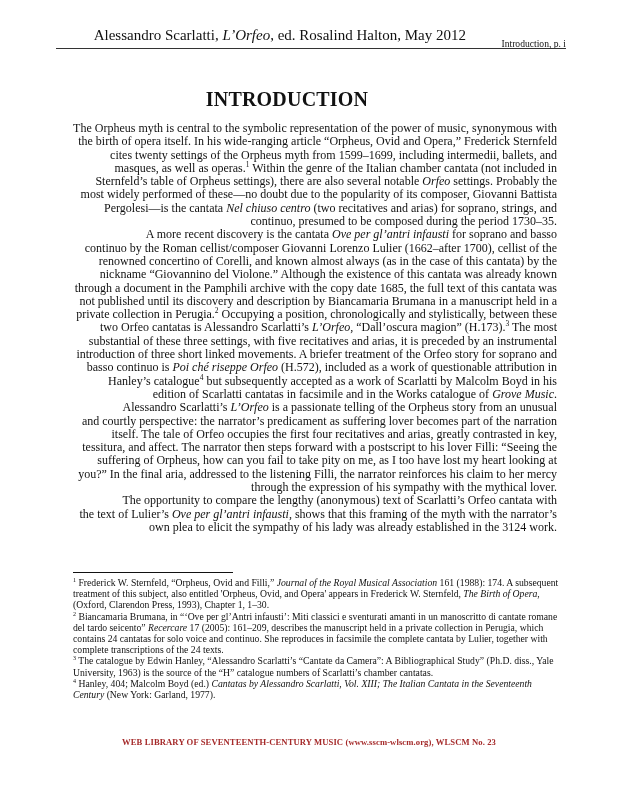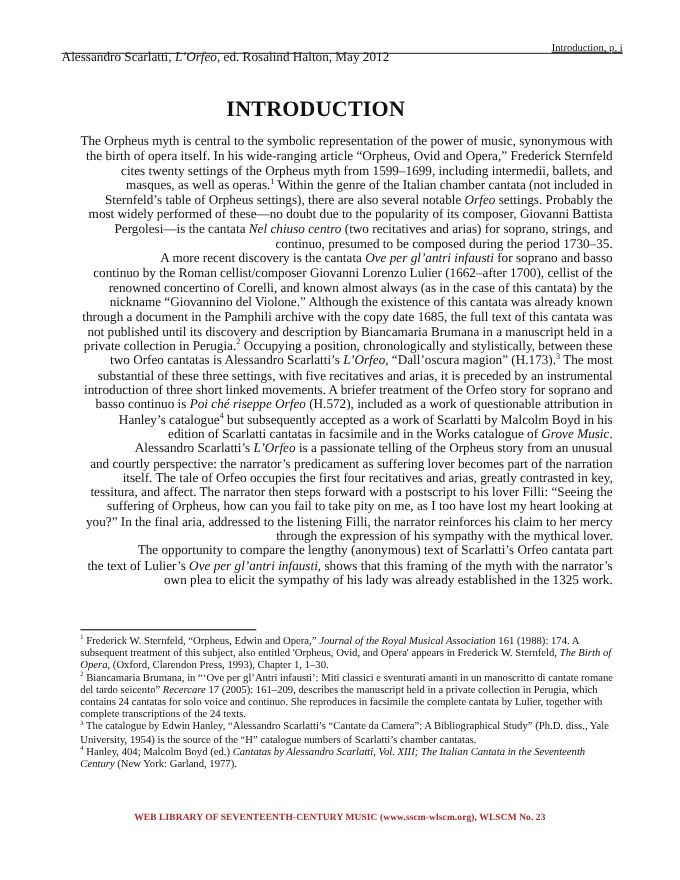--- a/index.html
+++ b/index.html
@@ -1,17 +1,17 @@
 <!DOCTYPE html>
 <html><head>
 <meta charset="utf-8">
 <style>
   html, body { margin:0; padding:0; background:#ffffff; }
   body { width:618px; height:800px; position:relative; overflow:hidden; font-family:"Liberation Serif", "DejaVu Serif", serif; color:#111; }
-  .header { position:absolute; left:56px; top:46px; width:410px; font-size:12px; line-height:11px; }
+  .header { position:absolute; left:56px; top:30px; width:410px; font-size:15px; line-height:11px;text-align:right; }
   .header-right { position:absolute; left:466px; top:38px; width:100px; text-align:right; font-size:9.6px; line-height:11px;text-decoration:underline; }
   .header-rule { position:absolute; left:56px; top:48px; width:510px; height:0; border-top:1px solid #333; }
   .title { position:absolute; left:0; top:74px; width:574px; text-align:center; font-weight:bold; font-size:20px; line-height:24px; letter-spacing:0.2px; }
   .body { position:absolute; left:73px; top:122px; width:484px; font-size:12px; line-height:13.3px; text-align:right; }
   .body p { margin:0; }
   .body p.indent { text-indent:37px; }
   .fn-rule { position:absolute; left:73px; top:572px; width:160px; height:0; border-top:1px solid #111; }
   .footnotes { position:absolute; left:73px; top:577px; width:486px; font-size:9.7px; line-height:11.2px; }
   .footnotes p { margin:0; }
   sup { font-size:0.62em; line-height:0; vertical-align:super; }
@@ -24,25 +24,25 @@
 <div class="header"><span>Alessandro Scarlatti, </span><i>L’Orfeo</i><span>, ed. Rosalind Halton, May 2012</span></div>
 <div class="header-right">Introduction, p. i</div>
 <div class="header-rule"></div>
 
 <h1 class="title">INTRODUCTION</h1>
 
 <div class="body">
   <p><span>The Orpheus myth is central to the symbolic representation of the power of music, synonymous with the birth of opera itself. In his wide-ranging article “Orpheus, Ovid and Opera,” Frederick Sternfeld cites twenty settings of the Orpheus myth from 1599–1699, including intermedii, ballets, and masques, as well as operas.</span><sup>1</sup><span> Within the genre of the Italian chamber cantata (not included in Sternfeld’s table of Orpheus settings), there are also several notable </span><i>Orfeo</i><span> settings. Probably the most widely performed of these—no doubt due to the popularity of its composer, Giovanni Battista Pergolesi—is the cantata </span><i>Nel chiuso centro</i><span> (two recitatives and arias) for soprano, strings, and continuo, presumed to be composed during the period 1730–35.</span></p>
   <p class="indent"><span>A more recent discovery is the cantata </span><i>Ove per gl’antri infausti</i><span> for soprano and basso continuo by the Roman cellist/composer Giovanni Lorenzo Lulier (1662–after 1700), cellist of the renowned concertino of Corelli, and known almost always (as in the case of this cantata) by the nickname “Giovannino del Violone.” Although the existence of this cantata was already known through a document in the Pamphili archive with the copy date 1685, the full text of this cantata was not published until its discovery and description by Biancamaria Brumana in a manuscript held in a private collection in Perugia.</span><sup>2</sup><span> Occupying a position, chronologically and stylistically, between these two Orfeo cantatas is Alessandro Scarlatti’s </span><i>L’Orfeo</i><span>, “Dall’oscura magion” (H.173).</span><sup>3</sup><span> The most substantial of these three settings, with five recitatives and arias, it is preceded by an instrumental introduction of three short linked movements. A briefer treatment of the Orfeo story for soprano and basso continuo is </span><i>Poi ché riseppe Orfeo</i><span> (H.572), included as a work of questionable attribution in Hanley’s catalogue</span><sup>4</sup><span> but subsequently accepted as a work of Scarlatti by Malcolm Boyd in his edition of Scarlatti cantatas in facsimile and in the Works catalogue of </span><i>Grove Music</i><span>.</span></p>
   <p class="indent"><span>Alessandro Scarlatti’s </span><i>L’Orfeo</i><span> is a passionate telling of the Orpheus story from an unusual and courtly perspective: the narrator’s predicament as suffering lover becomes part of the narration itself. The tale of Orfeo occupies the first four recitatives and arias, greatly contrasted in key, tessitura, and affect. The narrator then steps forward with a postscript to his lover Filli: “Seeing the suffering of Orpheus, how can you fail to take pity on me, as I too have lost my heart looking at you?” In the final aria, addressed to the listening Filli, the narrator reinforces his claim to her mercy through the expression of his sympathy with the mythical lover.</span></p>
-  <p class="indent"><span>The opportunity to compare the lengthy (anonymous) text of Scarlatti’s Orfeo cantata part the text of Lulier’s </span><i>Ove per gl’antri infausti</i><span>, shows that this framing of the myth with the narrator’s own plea to elicit the sympathy of his lady was already established in the 1325 work.</span></p>
+  <p class="indent"><span>The opportunity to compare the lengthy (anonymous) text of Scarlatti’s Orfeo cantata with the text of Lulier’s </span><i>Ove per gl’antri infausti</i><span>, shows that this framing of the myth with the narrator’s own plea to elicit the sympathy of his lady was already established in the 3124 work.</span></p>
 </div>
 
 <div class="fn-rule"></div>
 
 <div class="footnotes">
-  <p><sup>1</sup><span> Frederick W. Sternfeld, “Orpheus, Edwin and Opera,” </span><i>Journal of the Royal Musical Association</i><span> 161 (1988): 174. A subsequent treatment of this subject, also entitled 'Orpheus, Ovid, and Opera' appears in Frederick W. Sternfeld, </span><i>The Birth of Opera</i><span>, (Oxford, Clarendon Press, 1993), Chapter 1, 1–30.</span></p>
+  <p><sup>1</sup><span> Frederick W. Sternfeld, “Orpheus, Ovid and Filli,” </span><i>Journal of the Royal Musical Association</i><span> 161 (1988): 174. A subsequent treatment of this subject, also entitled 'Orpheus, Ovid, and Opera' appears in Frederick W. Sternfeld, </span><i>The Birth of Opera</i><span>, (Oxford, Clarendon Press, 1993), Chapter 1, 1–30.</span></p>
   <p><sup>2</sup><span> Biancamaria Brumana, in “‘Ove per gl’Antri infausti’: Miti classici e sventurati amanti in un manoscritto di cantate romane del tardo seicento” </span><i>Recercare</i><span> 17 (2005): 161–209, describes the manuscript held in a private collection in Perugia, which contains 24 cantatas for solo voice and continuo. She reproduces in facsimile the complete cantata by Lulier, together with complete transcriptions of the 24 texts.</span></p>
-  <p><sup>3</sup><span> The catalogue by Edwin Hanley, “Alessandro Scarlatti’s “Cantate da Camera”: A Bibliographical Study” (Ph.D. diss., Yale University, 1954) is the source of the “H” catalogue numbers of Scarlatti’s chamber cantatas.</span></p>
+  <p><sup>3</sup><span> The catalogue by Edwin Hanley, “Alessandro Scarlatti’s “Cantate da Camera”: A Bibliographical Study” (Ph.D. diss., Yale University, 1963) is the source of the “H” catalogue numbers of Scarlatti’s chamber cantatas.</span></p>
   <p><sup>4</sup><span> Hanley, 404; Malcolm Boyd (ed.) </span><i>Cantatas by Alessandro Scarlatti, Vol. XIII; The Italian Cantata in the Seventeenth Century</i><span> (New York: Garland, 1977).</span></p>
 </div>
 
 <div class="footer" style="color: rgb(165, 42, 42);">WEB LIBRARY OF SEVENTEENTH-CENTURY MUSIC (www.sscm-wlscm.org), WLSCM No. 23</div>
 
 </body></html>

